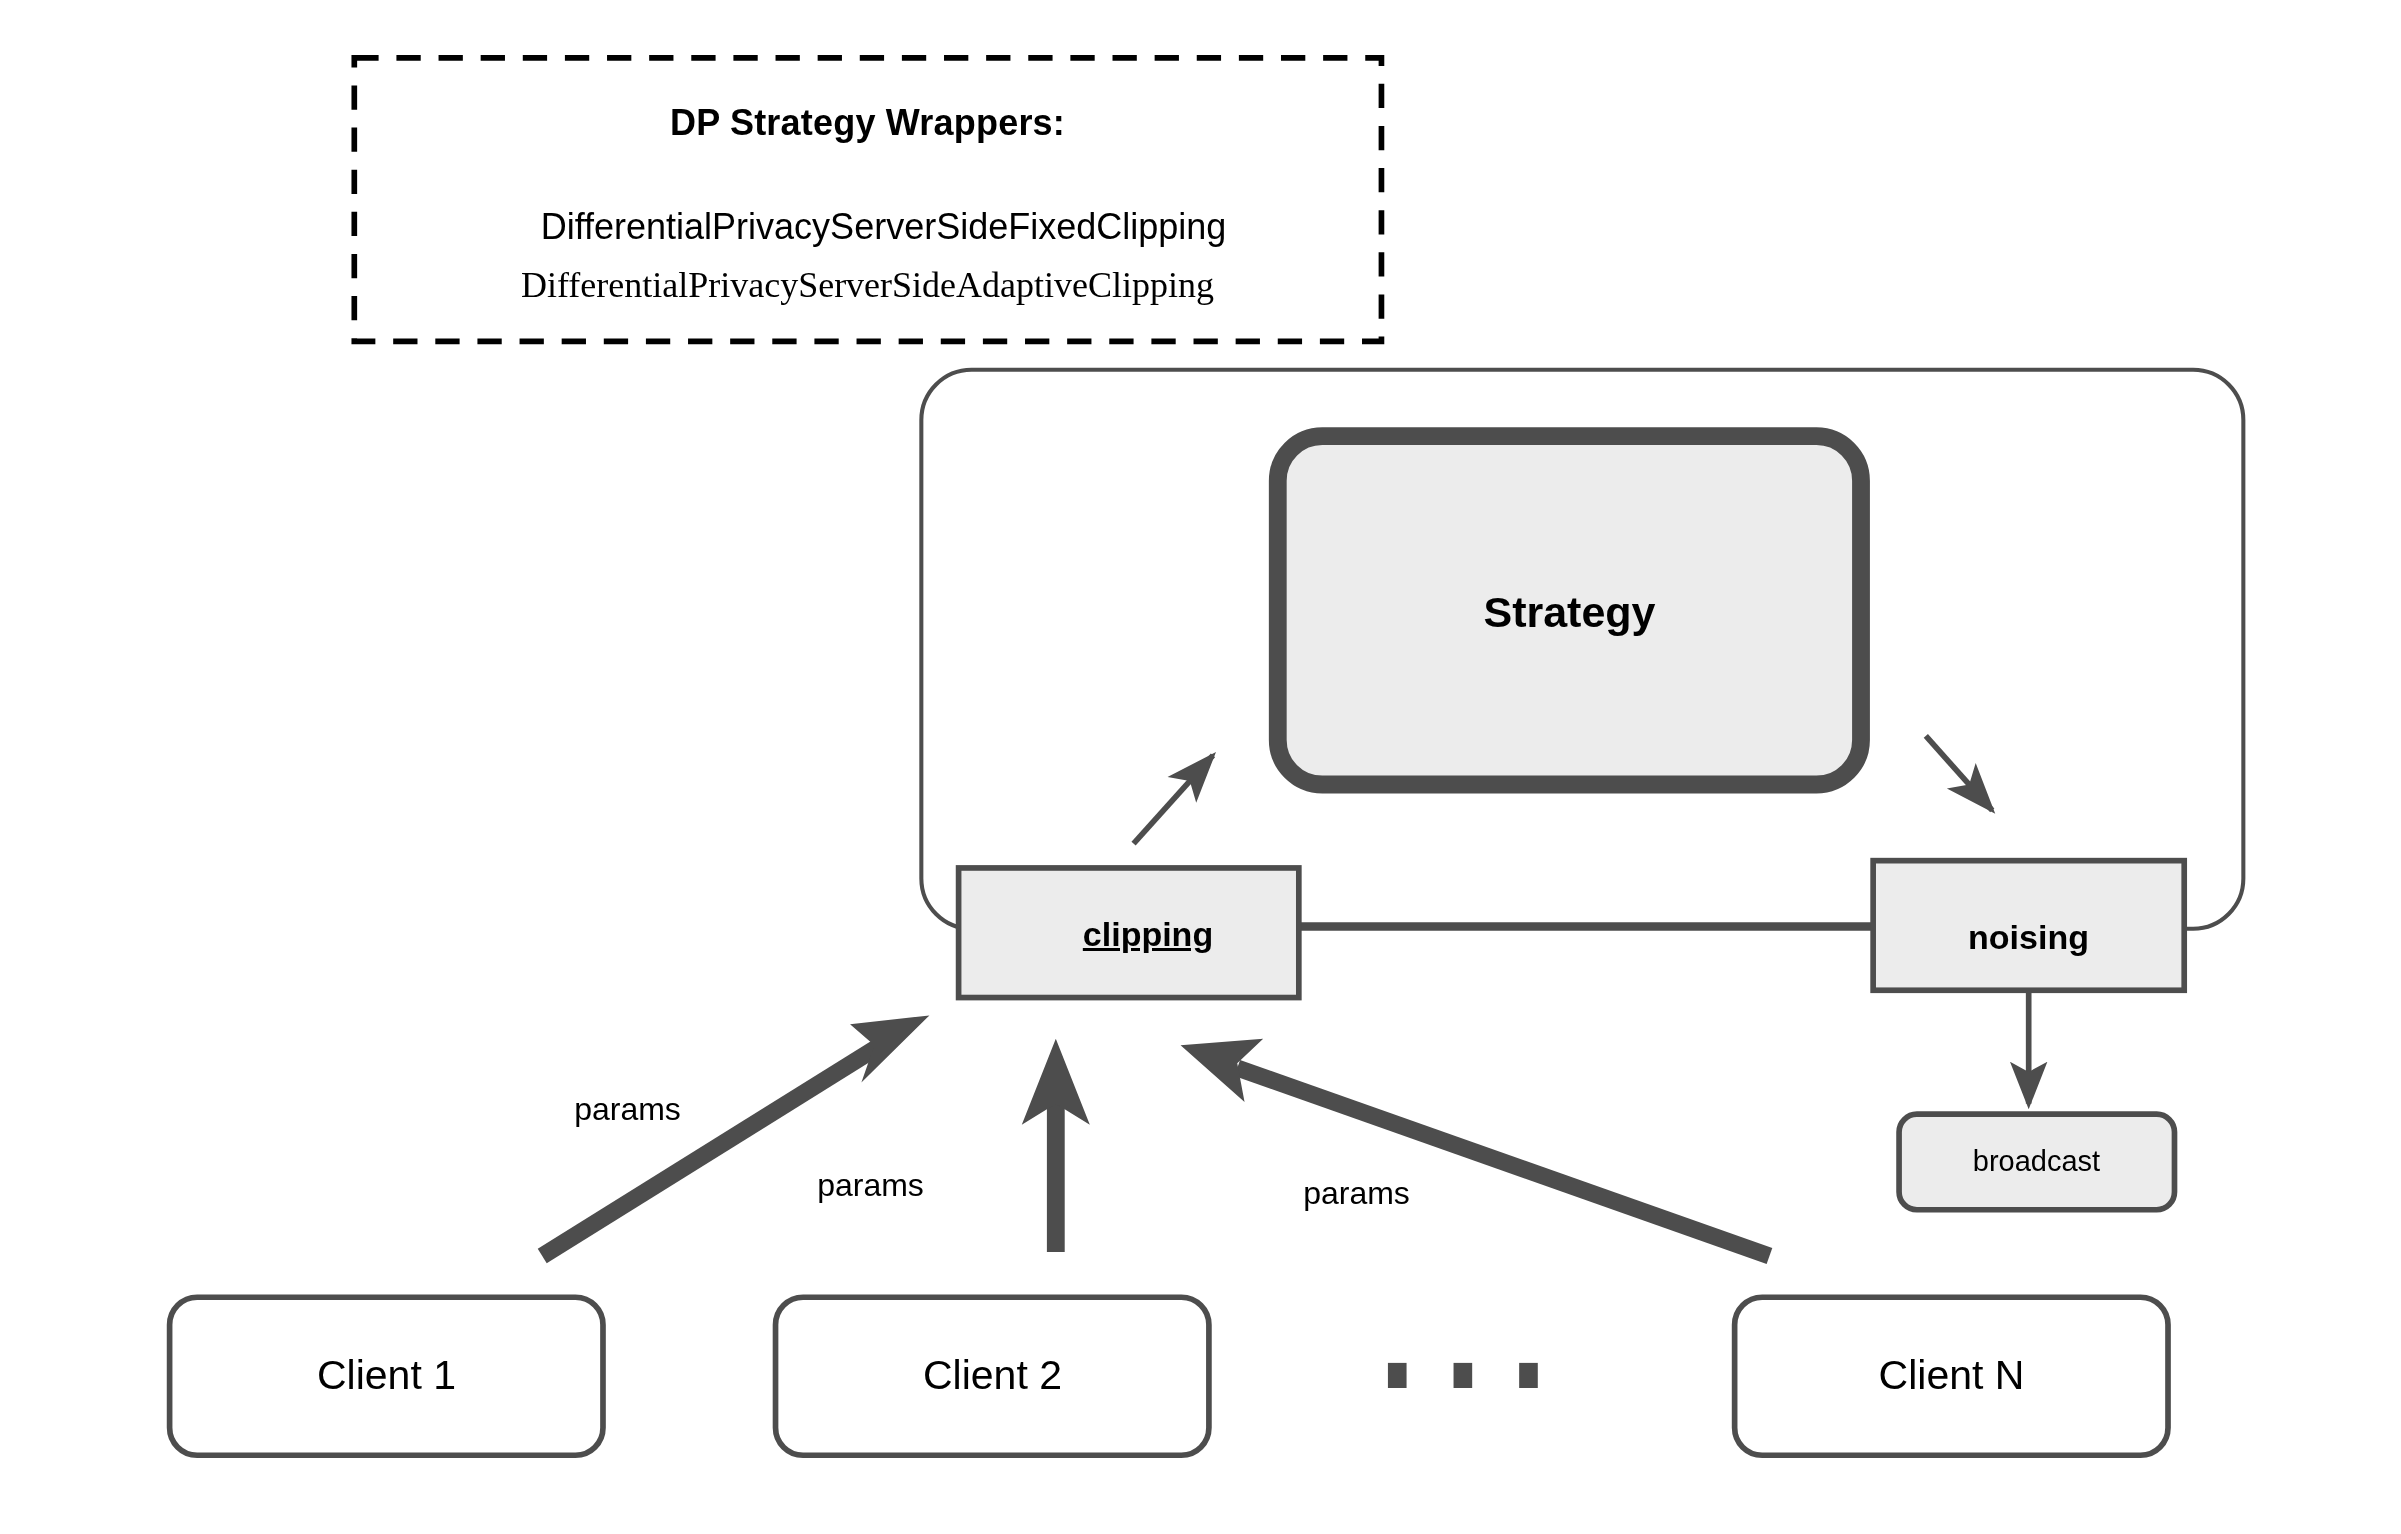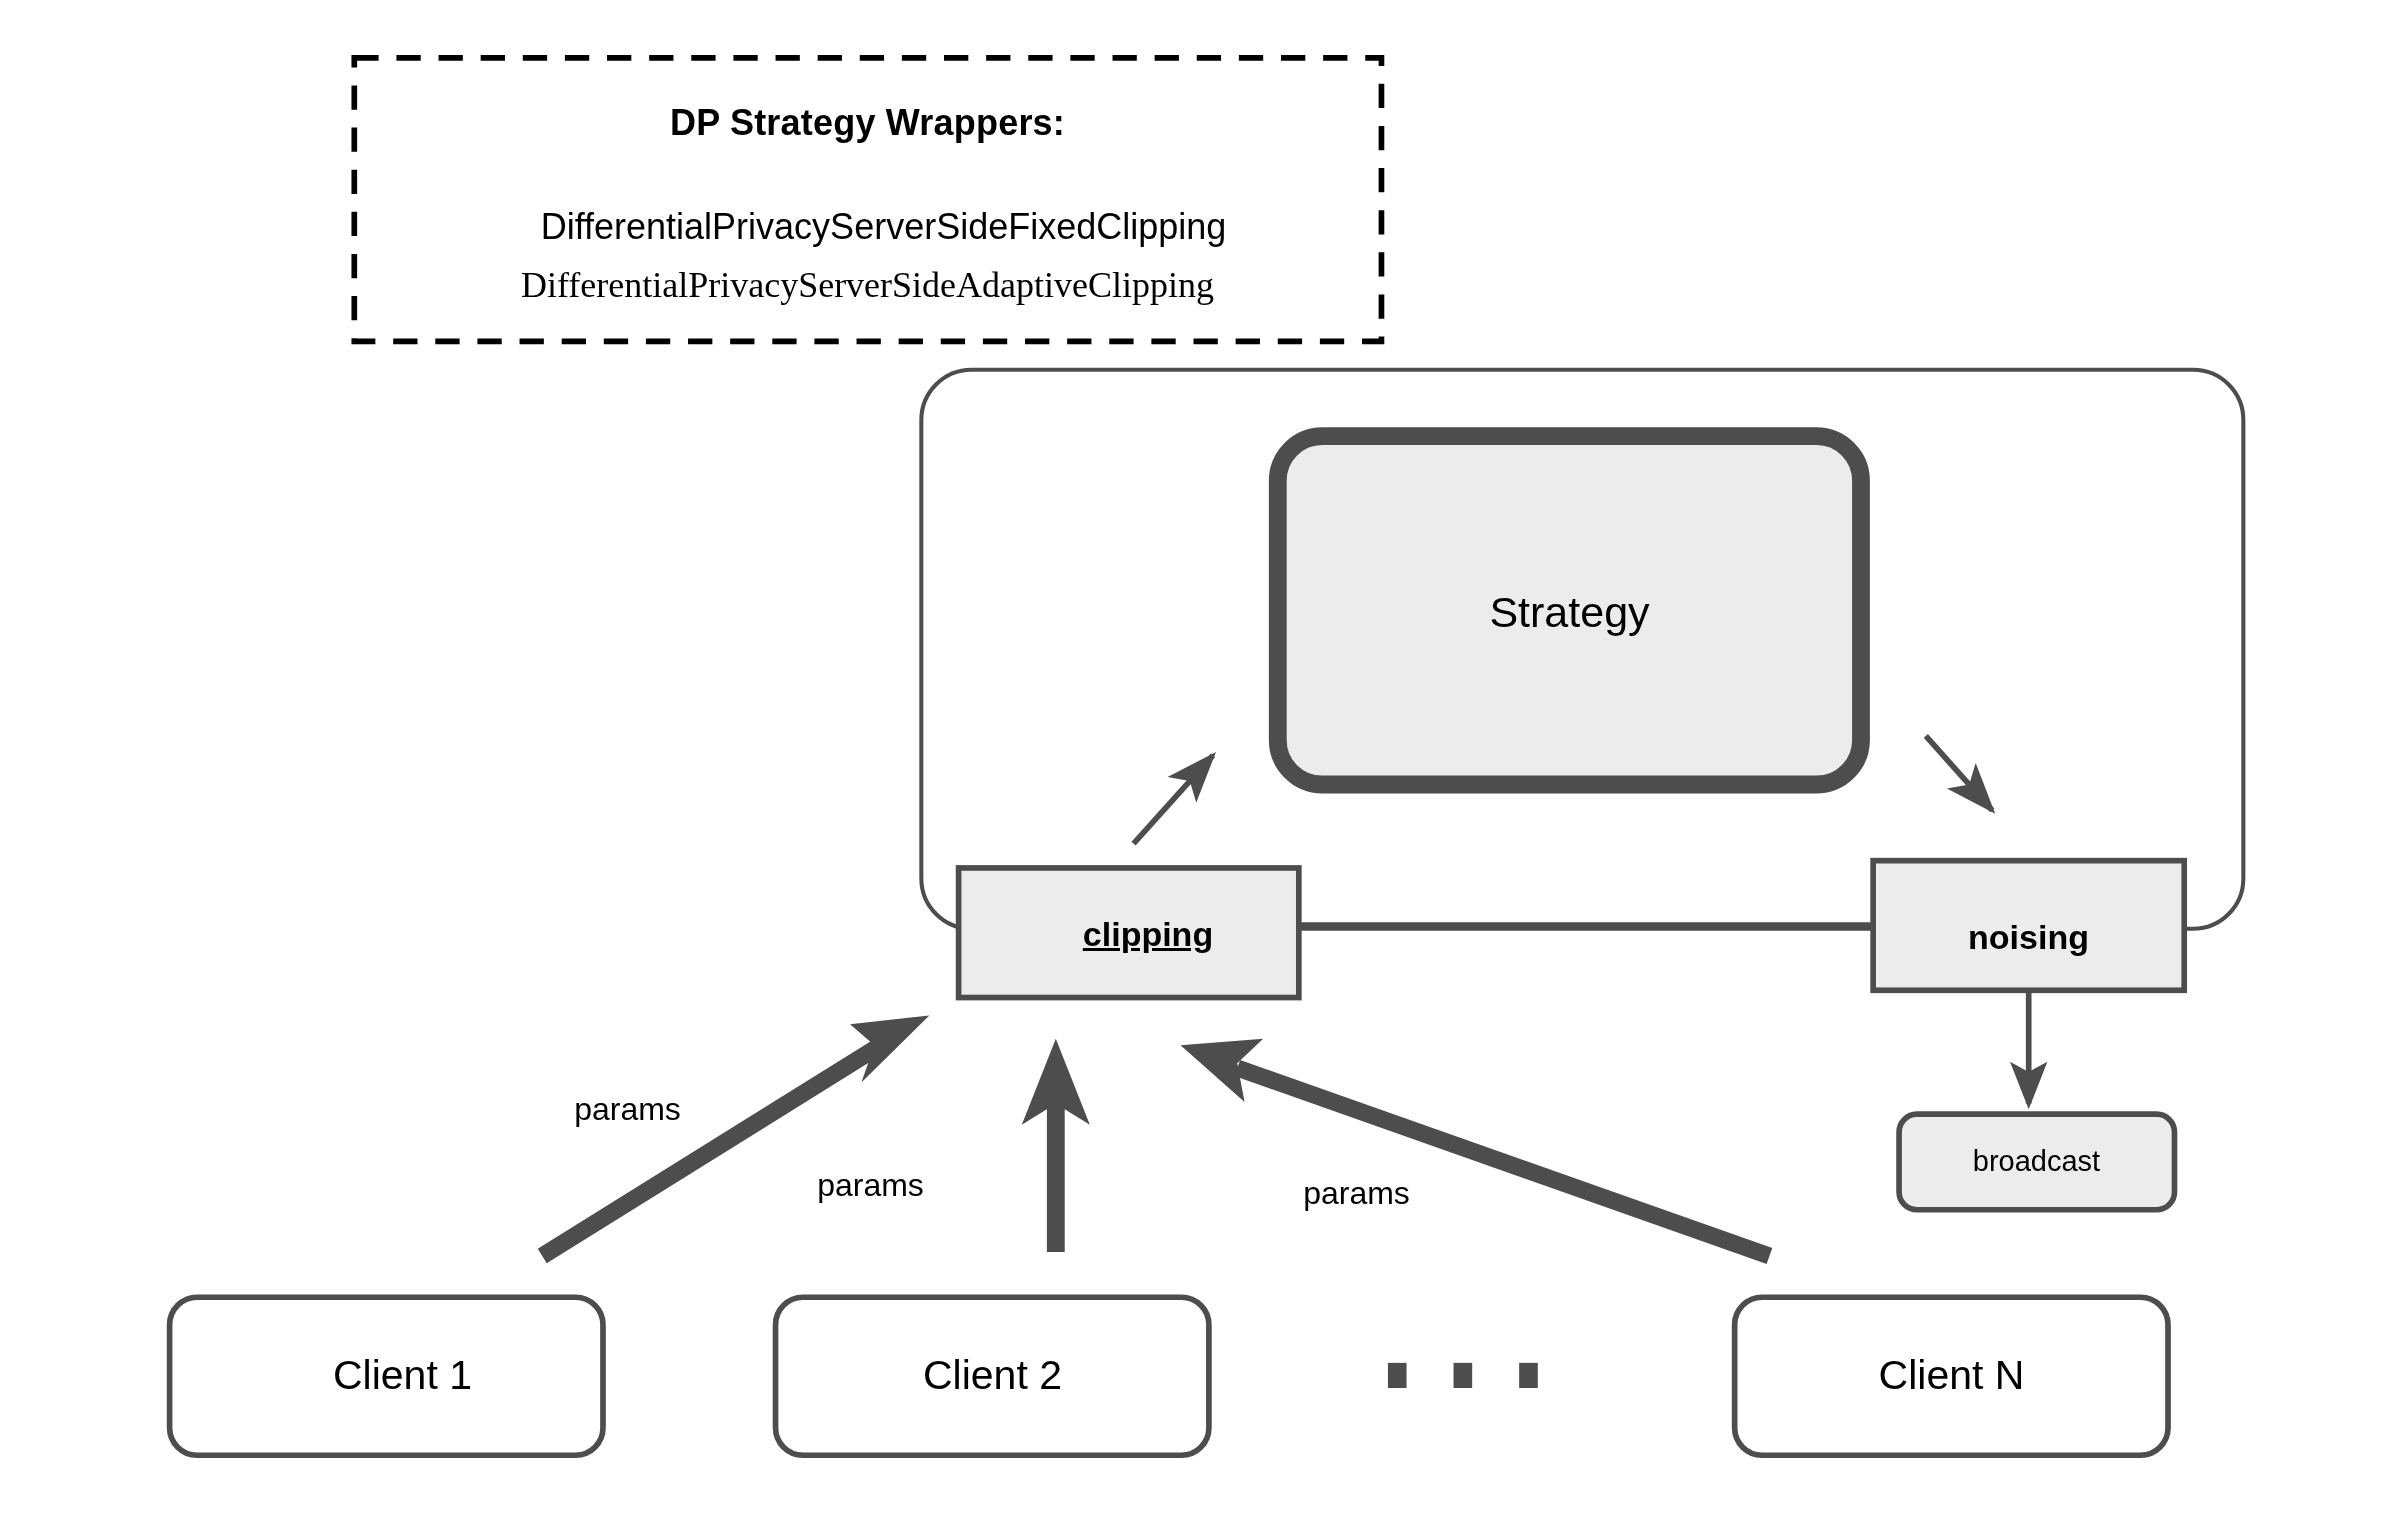--- a/index.html
+++ b/index.html
@@ -41,21 +41,21 @@
     letter-spacing: 0.2px;
   }
   .wrapper-line {
     font-size: 36px;
     font-weight: normal;
   }
 
   
   .strategy-label {
     font-size: 43px;
-    font-weight: normal;
+    font-weight: bold;
   }
   .node-bold {
     font-size: 34px;
     font-weight: bold;
   }
   .node-reg {
     font-size: 29px;
     font-weight: normal;
   }
   .client-label {
@@ -163,21 +163,21 @@
   <div class="lbl wrapper-line" style="left:314px; top:264px; width:1027px;font-family:Liberation Serif, serif;">DifferentialPrivacyServerSideAdaptiveClipping</div>
 
   <div class="lbl strategy-label" style="left:1238px; top:587px; width:583px;">Strategy</div>
 
   <div class="lbl node-bold" style="left:938px; top:914px; width:340px;text-decoration:underline;">clipping</div>
 
   <div class="lbl node-bold" style="left:1833px; top:917px; width:311px;">noising</div>
 
   <div class="lbl node-reg" style="left:1859px; top:1144px; width:275px;">broadcast</div>
 
-  <div class="lbl client-label" style="left:146px; top:1351px; width:433px;">Client 1</div>
+  <div class="lbl client-label" style="left:130px; top:1351px; width:433px;">Client 1</div>
 
   <div class="lbl client-label" style="left:736px; top:1351px; width:433px;">Client 2</div>
 
   <div class="lbl client-label" style="left:1695px; top:1351px; width:433px;">Client N</div>
 
   <div class="lbl edge-label" style="left:486px; top:1091px; width:203px;">params</div>
 
   <div class="lbl edge-label" style="left:729px; top:1167px; width:203px;">params</div>
 
   <div class="lbl edge-label" style="left:1215px; top:1175px; width:203px;">params</div>

